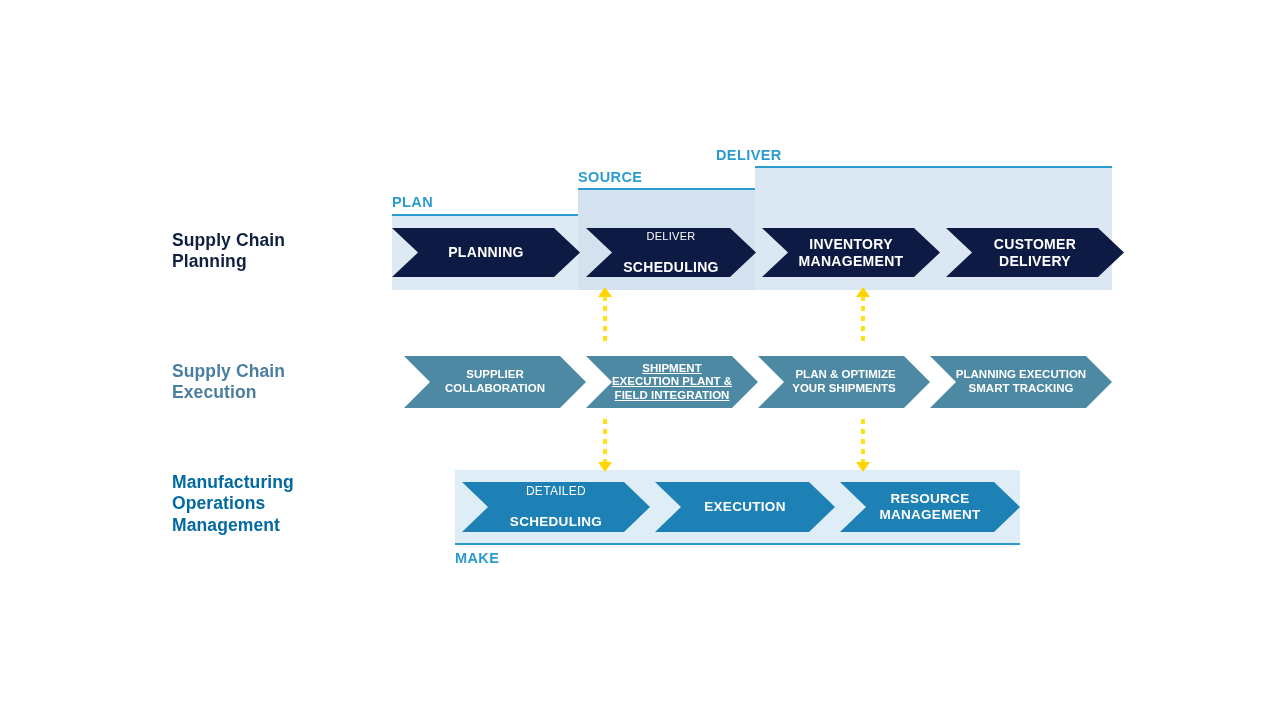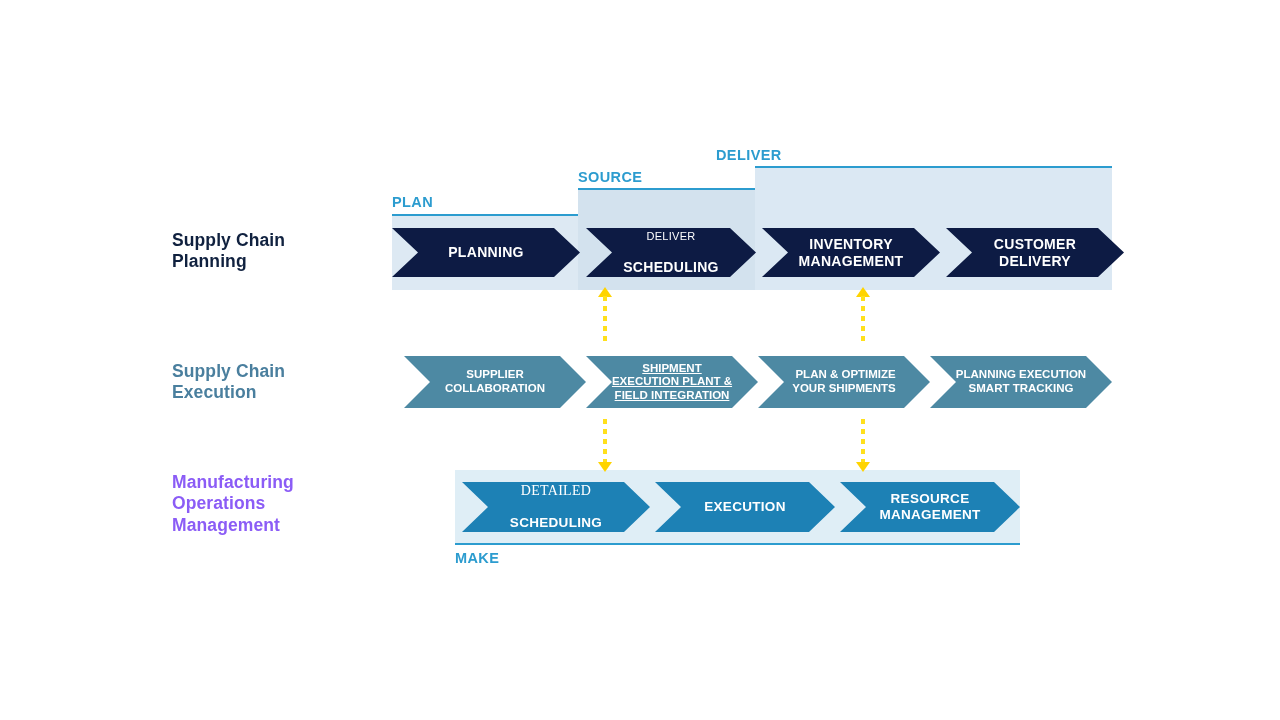--- a/index.html
+++ b/index.html
@@ -25,21 +25,21 @@
   
   .row-title {
     position: absolute;
     font-weight: bold;
     line-height: 1.22;
     white-space: pre-line;
     letter-spacing: 0.1px;
   }
   .row-title.dark  { color: #10213f; font-size: 17.5px; }
   .row-title.mid   { color: #4a7f9e; font-size: 17.5px; }
-  .row-title.light { color: #8b5cf6; font-size: 17.5px; }
+  .row-title.light { color: #0369a1; font-size: 17.5px; }
 
   
   .band {
     position: absolute;
     box-sizing: border-box;
   }
   .band-fill {
     position: absolute;
     left: 0; right: 0; top: 0; bottom: 0;
   }
@@ -90,21 +90,21 @@
   .r1 .chev .txt { font-size: 14px; }
   .r1 .chev .sub { font-size: 11px; }
 
   
   .r2 .chev { background: #4d89a3; }
   .r2 .chev .txt { font-size: 11.5px; font-weight: bold; }
 
   
   .r3 .chev { background: #1d81b5; }
   .r3 .chev .txt { font-size: 13.5px; }
-  .r3 .chev .sub { font-size: 14px; font-family: Liberation Serif, serif; }
+  .r3 .chev .sub { font-size: 12px; }
 
   
   .conn {
     position: absolute;
     width: 14px;
   }
   .conn .stem {
     position: absolute;
     left: 5px;
     width: 4px;

